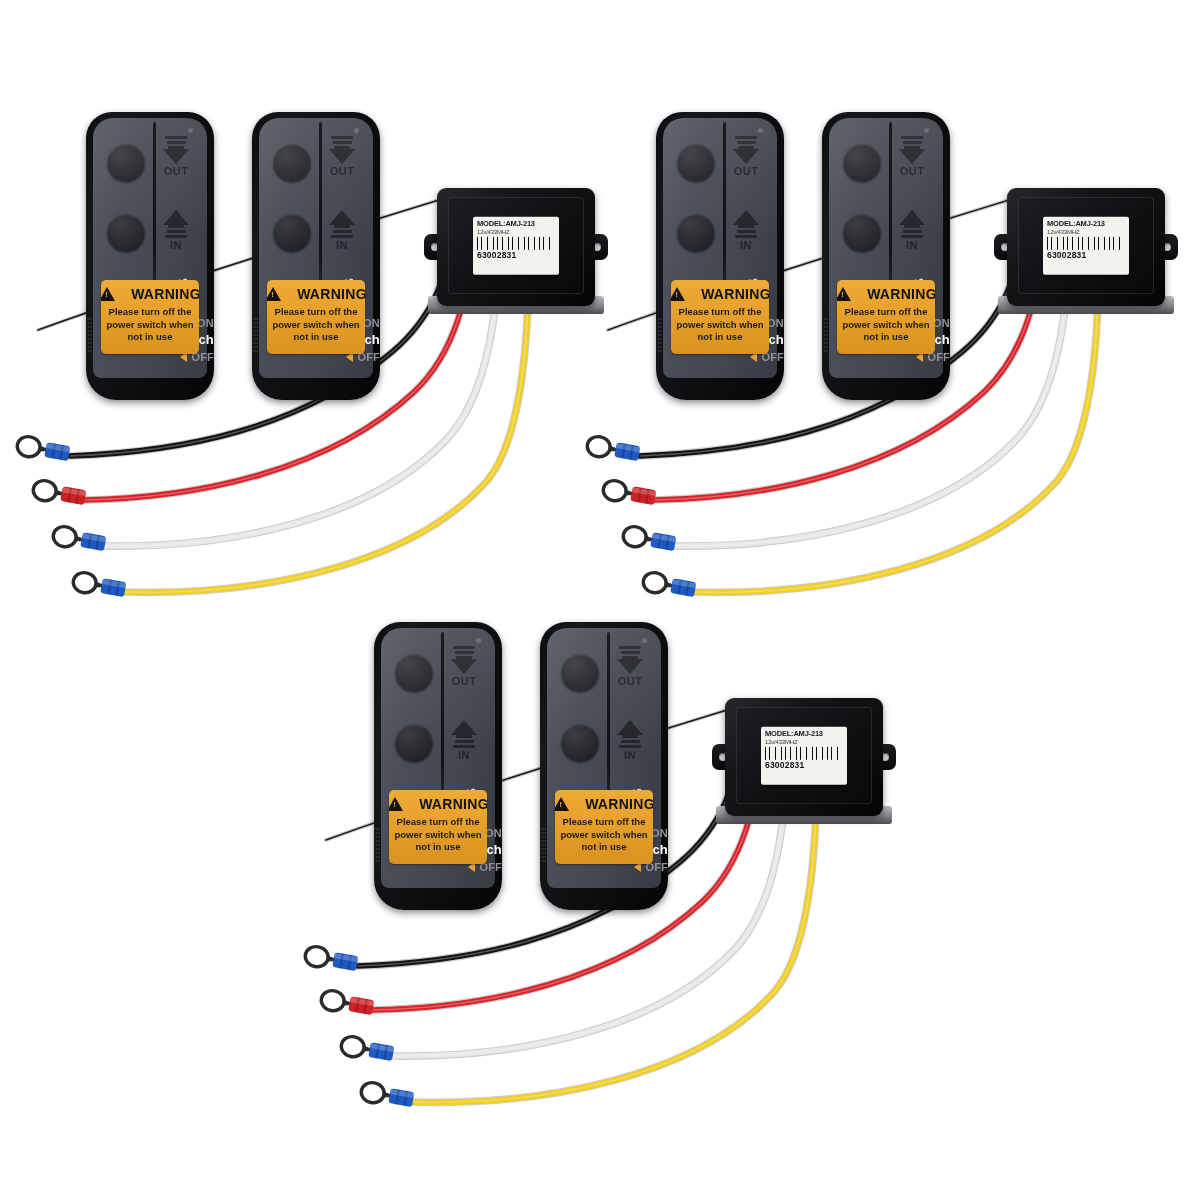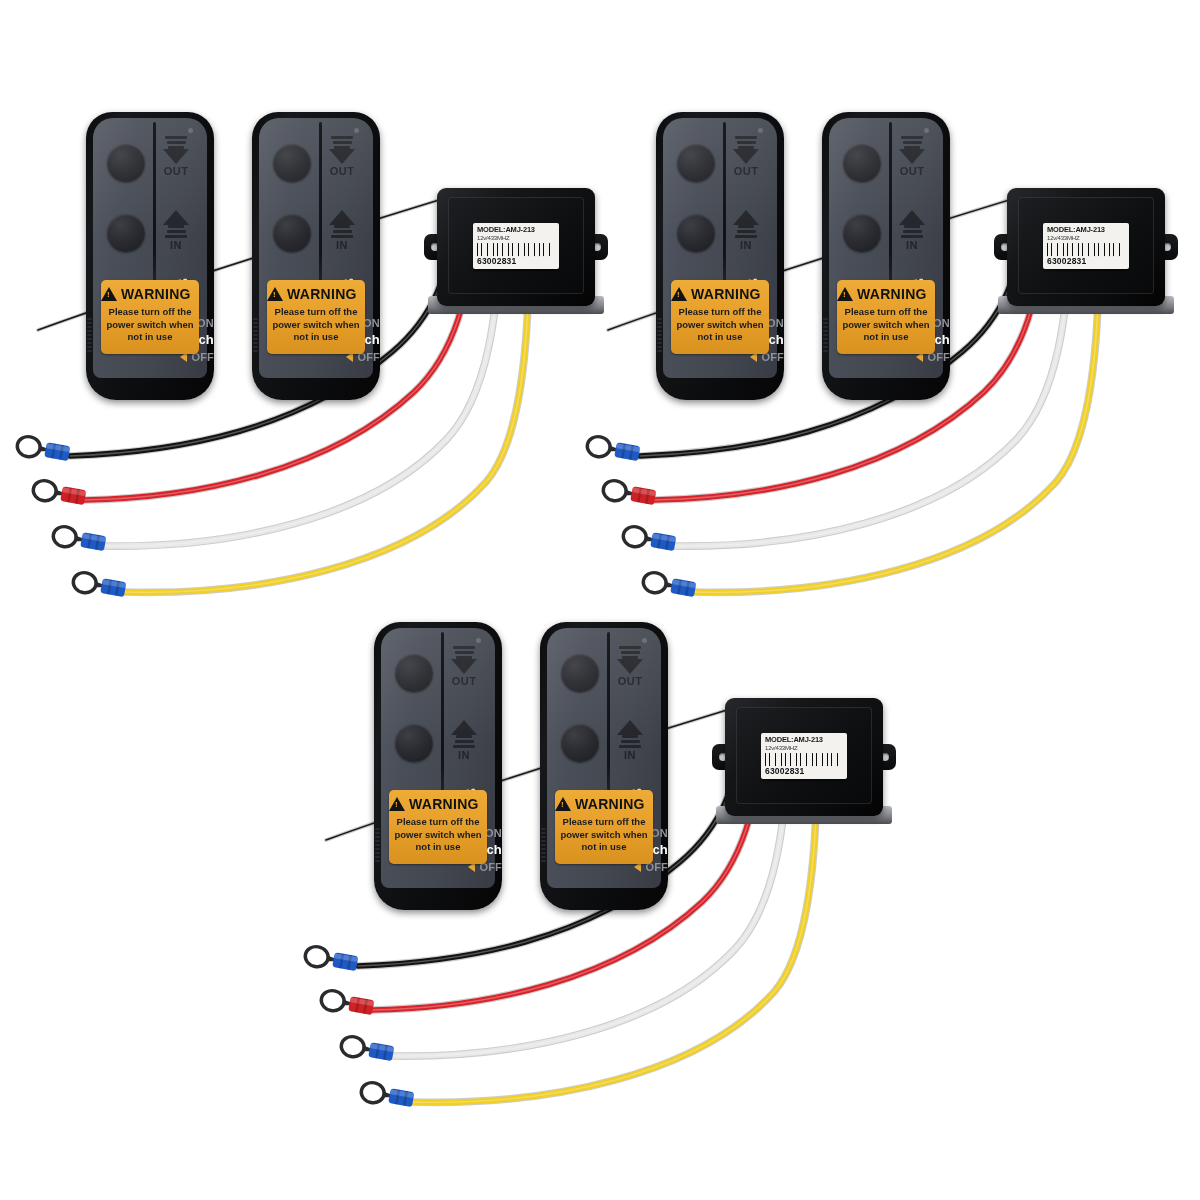--- a/index.html
+++ b/index.html
@@ -87,21 +87,21 @@
   .grip i{display:block;width:5px;height:2px;background:#2a2c31;margin-bottom:2px;border-radius:1px;opacity:.85;}
 
   
   .warn{
     position:absolute;left:8px;right:8px;bottom:24px;height:74px;
     background:linear-gradient(180deg,#eeab37 0%,#e7a02b 45%,#d9921f 100%);
     border-radius:5px;
     box-shadow:0 1px 2px rgba(0,0,0,.4);
     padding:0;overflow:hidden;
   }
-  .warnhead{display:flex;align-items:center;gap:4px;height:22px;margin-top:3px;}
+  .warnhead{display:flex;align-items:center;justify-content:center;gap:16px;height:22px;margin-top:3px;}
   .warntri{position:relative;width:0;height:0;border-left:8px solid transparent;border-right:8px solid transparent;border-bottom:14px solid #111316;}
   .warntri:after{content:"!";position:absolute;left:-2px;top:4px;font-size:8px;font-weight:bold;color:#eeab37;line-height:1;}
   .warnword{font-size:14px;font-weight:bold;color:#101214;letter-spacing:.3px;}
   .warnbody{
     font-size:9.5px;font-weight:bold;color:#1b1d20;text-align:center;
     line-height:12.5px;padding:1px 4px 0;
   }
 
   
   .receiver{position:absolute;width:184px;height:128px;}
@@ -129,21 +129,21 @@
     box-shadow:0 3px 7px rgba(0,0,0,.45);
   }
   .rcv-inner{
     position:absolute;left:11px;right:11px;top:9px;bottom:12px;
     border-radius:4px;
     background:linear-gradient(140deg,#1d1e21,#0e0f11 60%,#08090a);
     box-shadow:inset 0 0 0 1px rgba(90,92,98,.32);
   }
   .rcv-label{
     position:absolute;left:50%;top:50%;transform:translate(-50%,-52%);
-    width:86px;height:46px;background:#f3f2ee;border-radius:2px;
+    width:86px;height:58px;background:#f3f2ee;border-radius:2px;
     padding:3px 4px 0;box-sizing:border-box;
     box-shadow:0 1px 2px rgba(0,0,0,.5);
   }
   .lbl-model{font-size:7.5px;font-weight:bold;color:#16181b;line-height:8px;letter-spacing:-.2px;}
   .lbl-spec{font-size:6px;color:#35383d;line-height:8px;letter-spacing:-.2px;}
   .barcode{display:flex;align-items:flex-end;height:13px;gap:0;margin:1px 0 0;}
   .barcode i{display:block;background:#0c0d0f;height:13px;}
   .lbl-serial{font-size:8.5px;font-weight:bold;color:#101214;line-height:10px;letter-spacing:.2px;}
 
   

